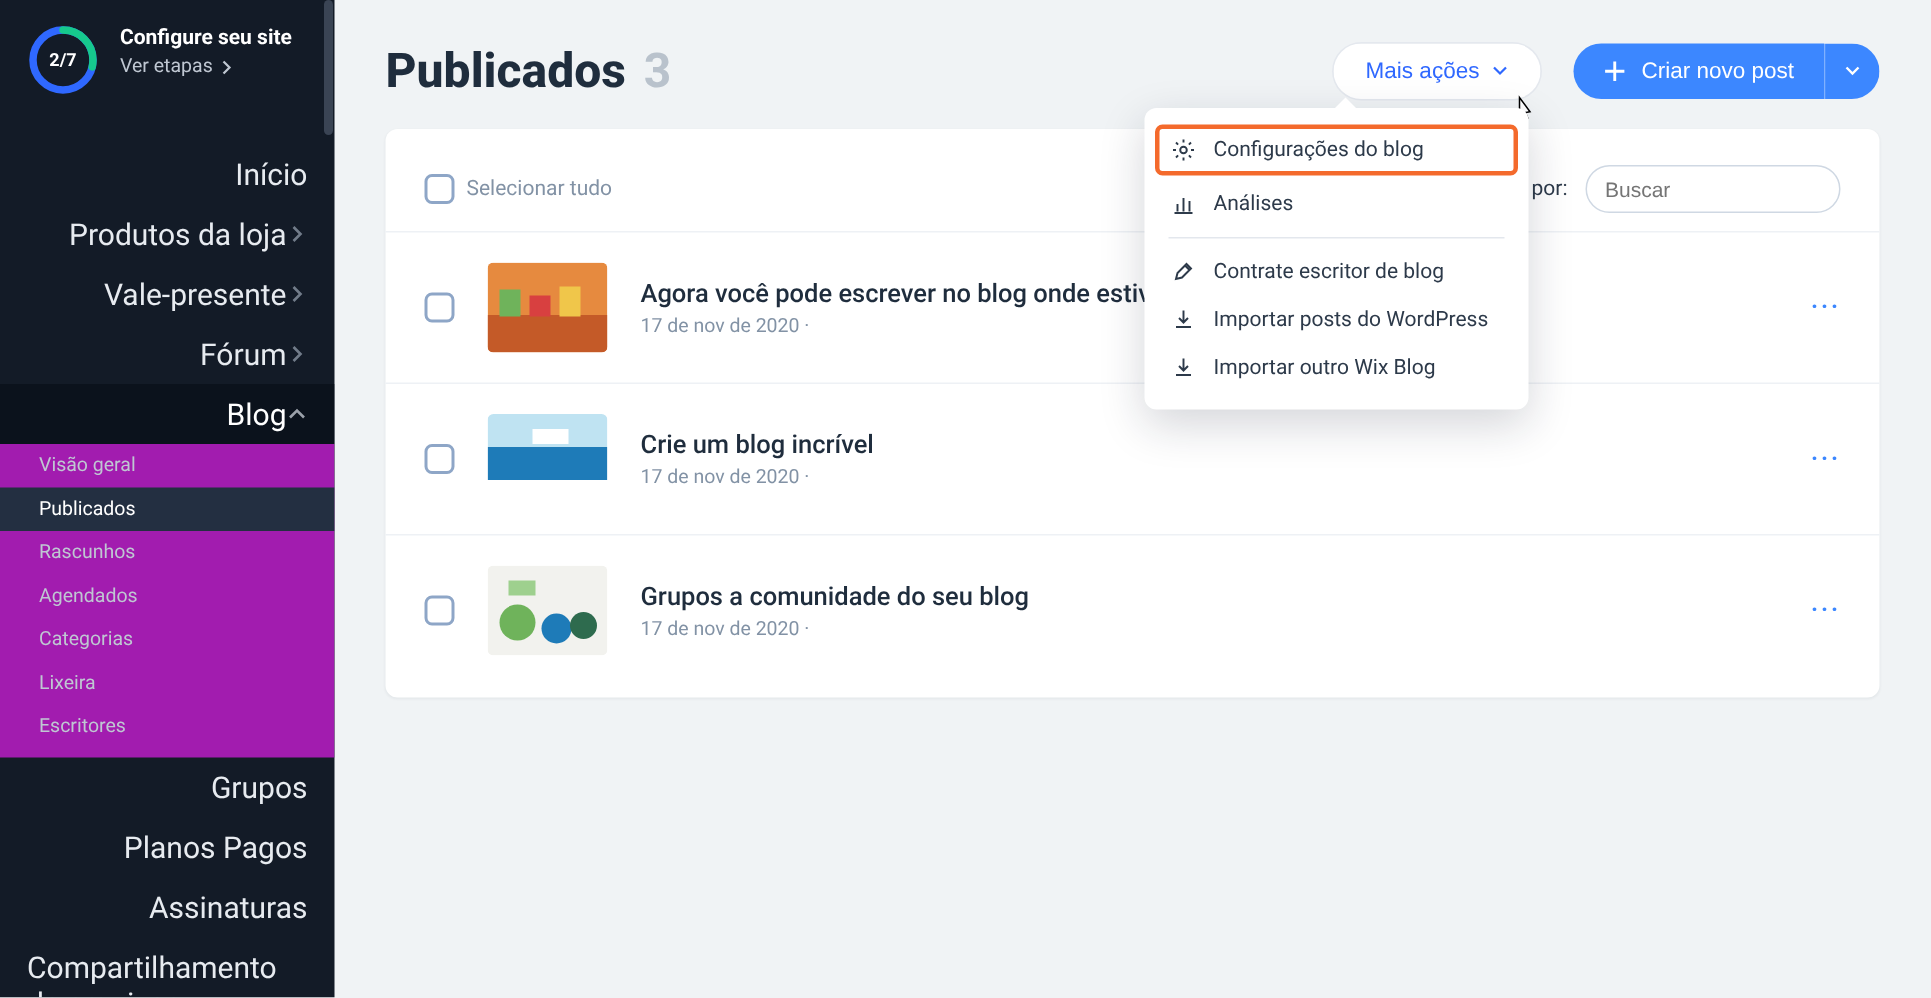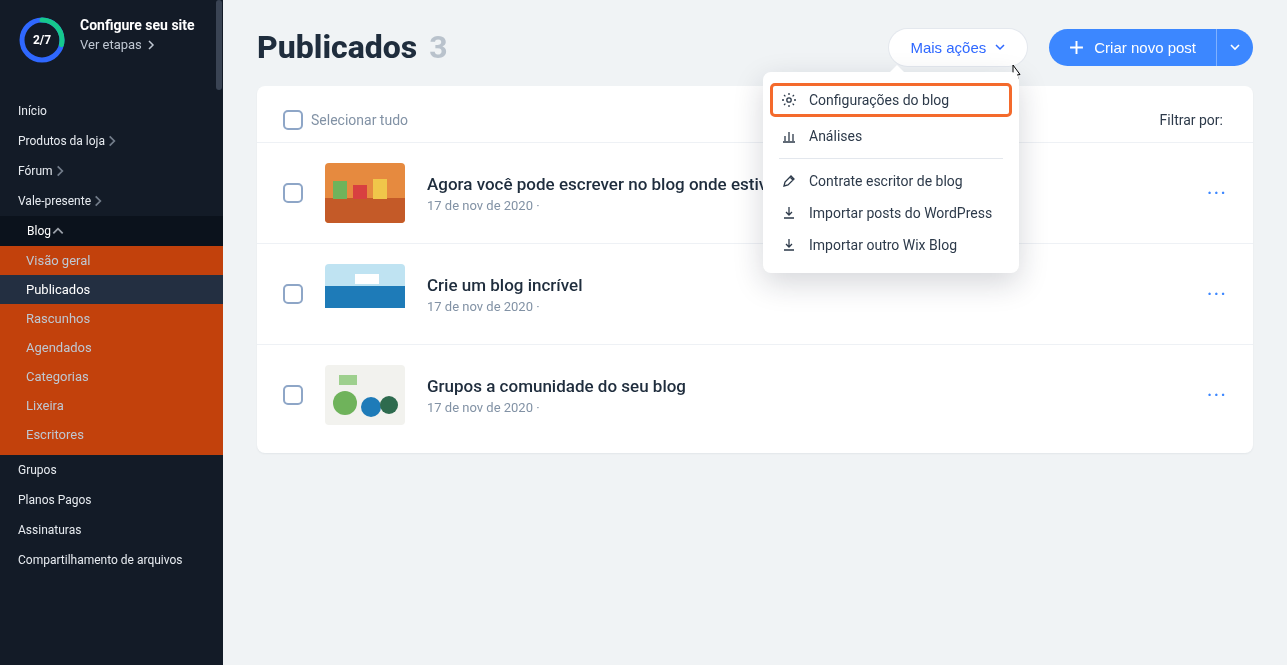--- a/index.html
+++ b/index.html
@@ -60,27 +60,27 @@
     display:flex; align-items:center; justify-content:center;
     font-size:12px; font-weight:700; color:#fff;
   }
   .onboarding-text { display:flex; flex-direction:column; gap:3px; }
   .onboarding-title { font-weight:700; color:#fff; font-size:14px; line-height:1.3; }
   .onboarding-link { font-size:13px; color:#bfc7d2; display:inline-flex; align-items:center; gap:4px; }
   .onboarding-link svg { width:10px; height:10px; }
 
   .nav { padding-top: 12px; }
   .nav-item {
-    display:flex; align-items:center; justify-content:flex-start;
-    padding: 8px 18px; font-size:12px; color:#e7ebf0; cursor:pointer;
+    display:flex; align-items:center; justify-content:flex-end;
+    padding: 8px 18px; font-size:20px; color:#e7ebf0; cursor:pointer;
   }
   .nav-item.expanded { background:#0b121c; color:#fff;padding-left:27px; }
   .nav-item .chev { width:14px; height:14px; opacity:.7; }
   .sub {
-    background:#c2410c; padding-bottom:6px;
+    background:#a21caf; padding-bottom:6px;
   }
   .sub-item {
     padding:7px 18px 7px 26px; font-size:13px; color:#bfc7d2; cursor:pointer;
   }
   .sub-item.active { background:#232f41; color:#fff; border-radius:0; }
 
   
   .main {
     flex:1; padding: 20px 34px 24px; overflow:hidden; position:relative;
     min-width: 0;
@@ -204,27 +204,27 @@
       <div class="nav-item">
         <span>Início</span>
       </div>
       <div class="nav-item">
         <span>Produtos da loja</span>
         <svg class="chev" viewBox="0 0 12 12">
             <path d="M4 2l4 4-4 4" stroke="#9aa5b3" stroke-width="1.5" fill="none"></path>
           </svg>
       </div>
       <div class="nav-item">
-        <span>Fórum</span>
+        <span>Vale-presente</span>
         <svg class="chev" viewBox="0 0 12 12">
             <path d="M4 2l4 4-4 4" stroke="#9aa5b3" stroke-width="1.5" fill="none"></path>
           </svg>
       </div>
       <div class="nav-item">
-        <span>Vale-presente</span>
+        <span>Fórum</span>
         <svg class="chev" viewBox="0 0 12 12">
             <path d="M4 2l4 4-4 4" stroke="#9aa5b3" stroke-width="1.5" fill="none"></path>
           </svg>
       </div>
       <div class="nav-item expanded">
         <span>Blog</span>
         <svg class="chev" viewBox="0 0 12 12">
             <path d="M2 8l4-4 4 4" stroke="#d8dee6" stroke-width="1.5" fill="none"></path>
           </svg>
       </div>
@@ -325,20 +325,23 @@
       <span>Importar outro Wix Blog</span>
     </div>
   </div>
 
   <div class="card">
     <div class="toolbar">
       <div class="checkbox"></div>
       <span class="select-all">Selecionar tudo</span>
       <div class="spacer"></div>
       <span class="filter-label">Filtrar por:</span>
+      <div class="search">
+        <input type="text" placeholder="Buscar" style="">
+      </div>
     </div>
 
     <div class="row">
       <div class="checkbox"></div>
       <div class="thumb">
         <svg viewBox="0 0 80 60" preserveAspectRatio="none">
           <rect width="80" height="60" fill="#e68a3f"></rect>
           <rect x="0" y="35" width="80" height="25" fill="#c45a28"></rect>
           <rect x="8" y="18" width="14" height="18" fill="#6fb35b"></rect>
           <rect x="28" y="22" width="14" height="14" fill="#d84040"></rect>

